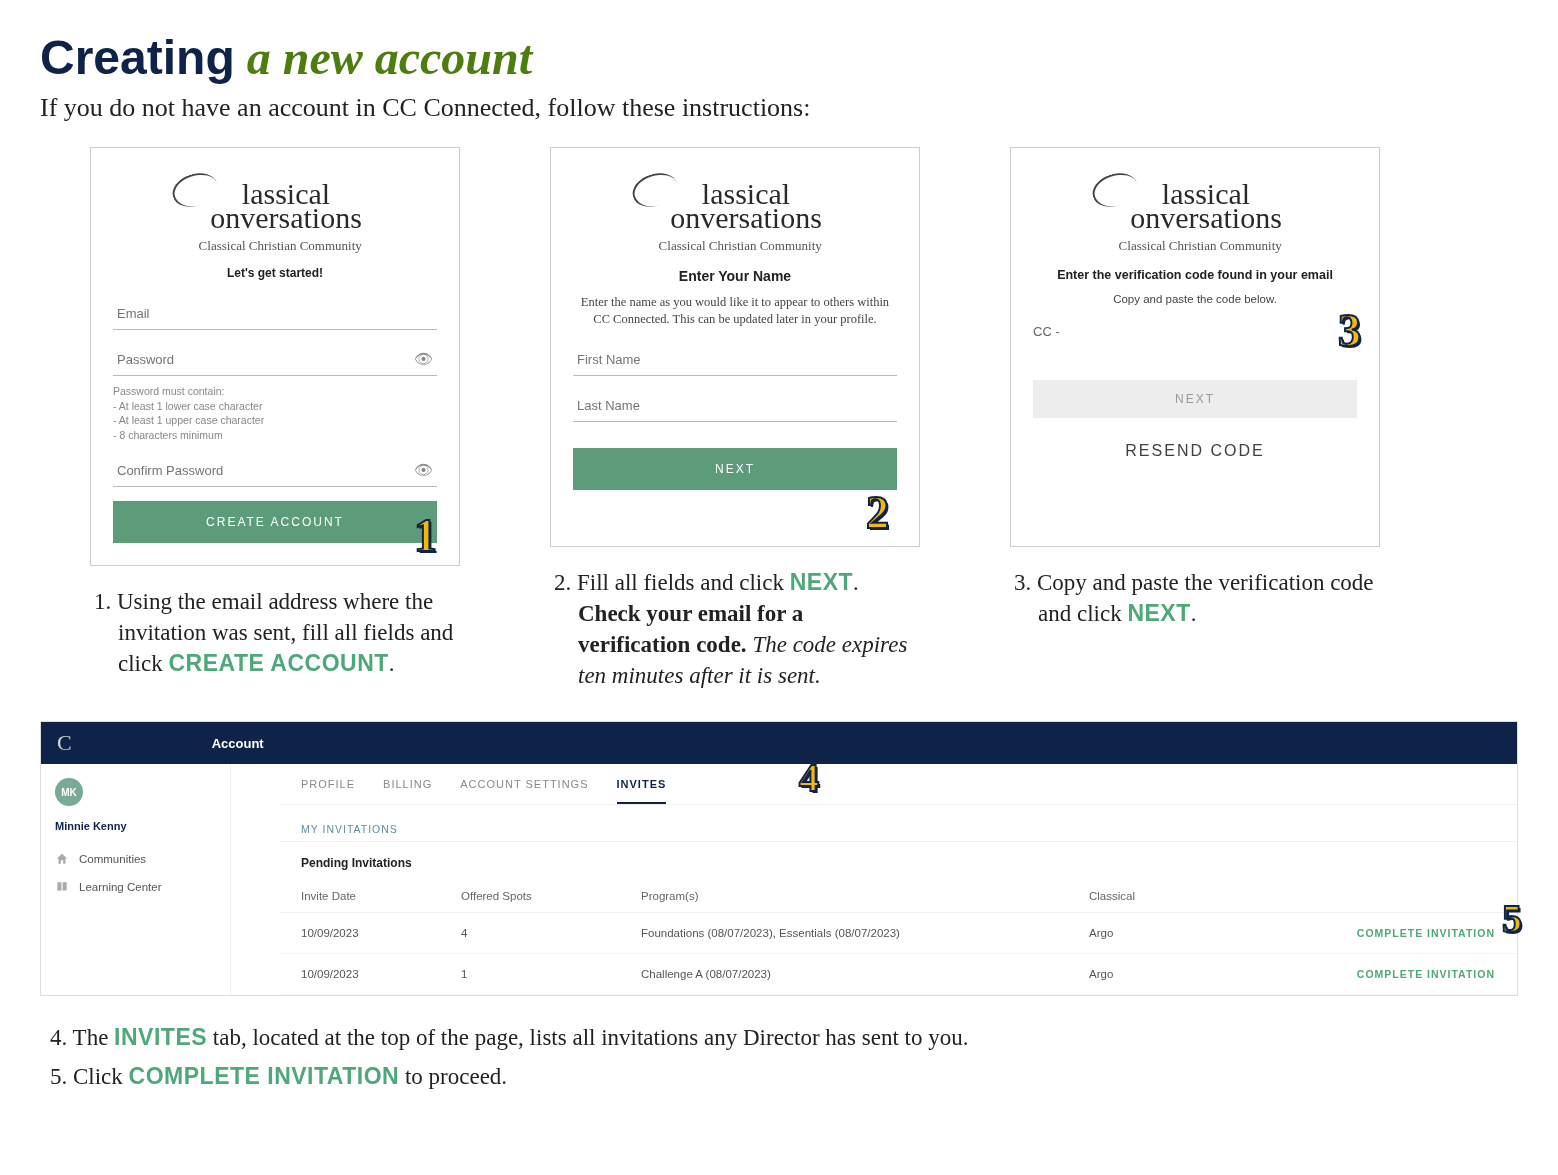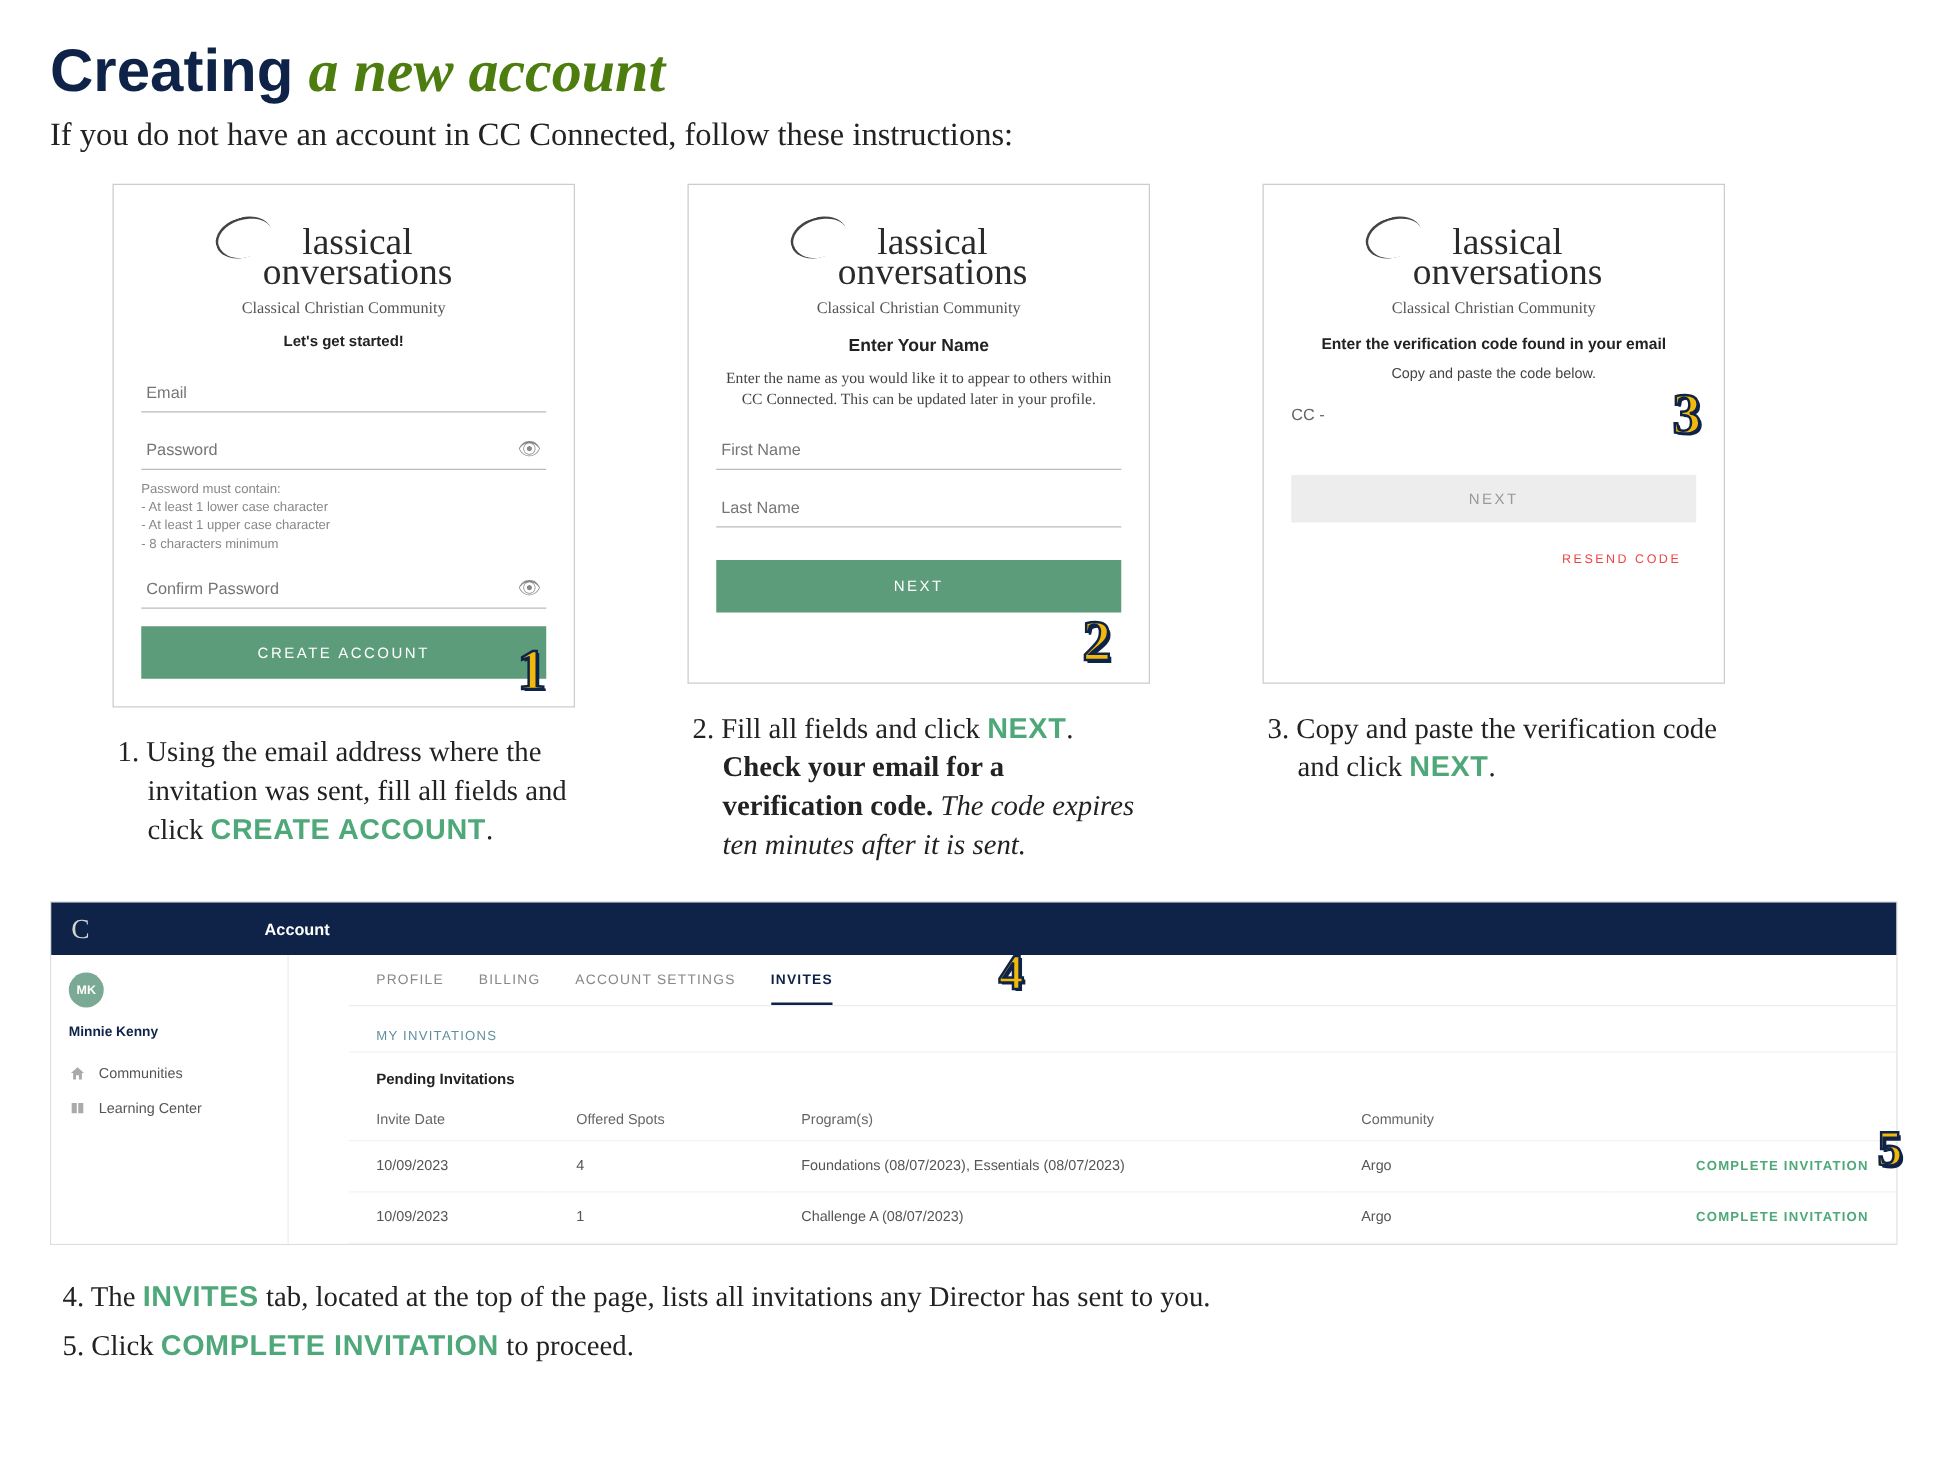--- a/index.html
+++ b/index.html
@@ -70,21 +70,21 @@
     border: 2px solid #444;
     border-radius: 50% 50% 0 50%;
     transform: rotate(-18deg);
     border-right: none;
     border-bottom: none;
   }
   .logo-sub2 {
     font-family: Georgia, serif;
     font-size: 13px;
     color: #555;
-    text-align: center;
+    text-align: right;
     margin-top: 6px;
   }
   .lets {
     font-family: Arial, sans-serif;
     font-size: 12px;
     font-weight: bold;
     text-align: center;
     margin: 10px 0 18px 0;
   }
   .field-wrap {
@@ -137,27 +137,27 @@
     font-size: 12px;
     letter-spacing: 2px;
     padding: 12px;
     border: none;
     text-align: center;
     margin-top: 10px;
   }
   .btn-plain {
     width: 100%;
     background: #fff;
-    color: #ef4444;
-    font-family: Arial, sans-serif;
-    font-size: 10px;
+    color: #404040;
+    font-family: Arial, sans-serif;
+    font-size: 16px;
     letter-spacing: 2px;
     padding: 12px;
     border: none;
-    text-align: right;
+    text-align: center;
     margin-top: 12px;
   }
   .card-heading-bold {
     font-family: Arial, sans-serif;
     font-size: 14px;
     font-weight: bold;
     margin: 12px 0 10px 0;
     text-align: center;
   }
   .card-sub {
@@ -469,21 +469,21 @@
         <span class="num-badge num4">4</span>
       </div>
       <div class="section-label">MY INVITATIONS</div>
       <div class="sub-section">Pending Invitations</div>
       <table class="tbl">
         <thead>
           <tr>
             <th style="width:160px;">Invite Date</th>
             <th style="width:180px;">Offered Spots</th>
             <th>Program(s)</th>
-            <th style="width:220px;">Community</th>
+            <th style="width:220px;">Classical</th>
             <th style="width:230px;"></th>
           </tr>
         </thead>
         <tbody>
           <tr>
             <td>10/09/2023</td>
             <td>4</td>
             <td>Foundations (08/07/2023), Essentials (08/07/2023)</td>
             <td>Argo</td>
             <td class="complete-link" style="position:relative;">

